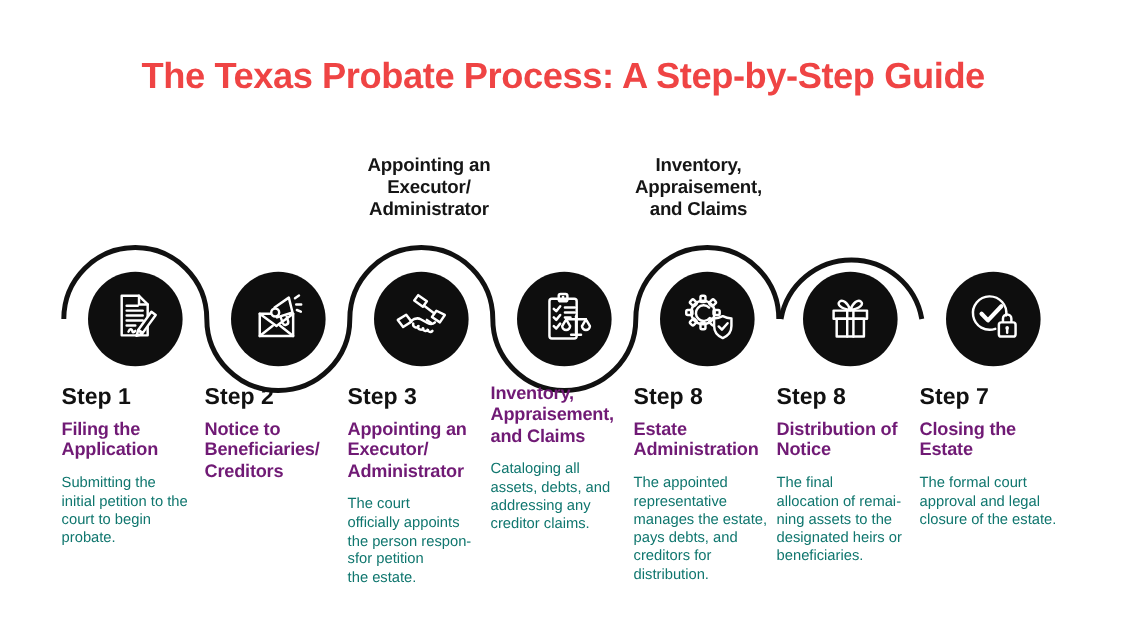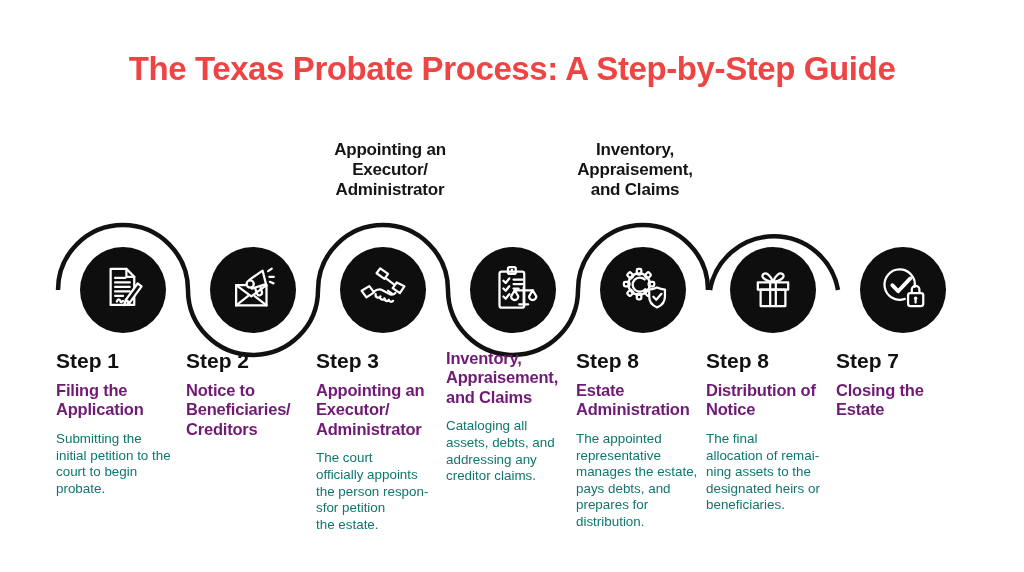--- a/index.html
+++ b/index.html
@@ -206,34 +206,37 @@
   </div>
 
   <div class="col" style="left:576px">
     <div class="step-num">Step 8</div>
     <div class="step-sub">Estate
 Administration</div>
     <div class="step-desc">The appointed
 representative
 manages the estate,
 pays debts, and
-prepares for
+creditors for
 distribution.</div>
   </div>
 
   <div class="col" style="left:706px">
     <div class="step-num">Step 8</div>
     <div class="step-sub">Distribution of
 Notice</div>
     <div class="step-desc">The final
 allocation of remai-
 ning assets to the
 designated heirs or
 beneficiaries.</div>
   </div>
 
   <div class="col" style="left:836px">
     <div class="step-num">Step 7</div>
     <div class="step-sub">Closing the
 Estate</div>
+    <div class="step-desc">The formal court
+approval and legal
+closure of the estate.</div>
   </div>
 
 </div>
 
 </body></html>

